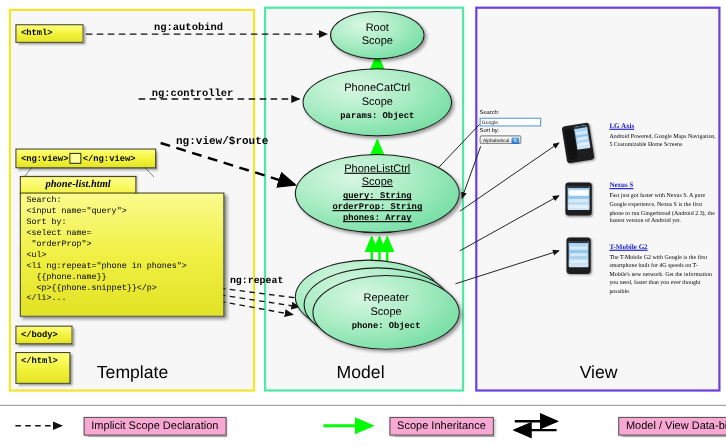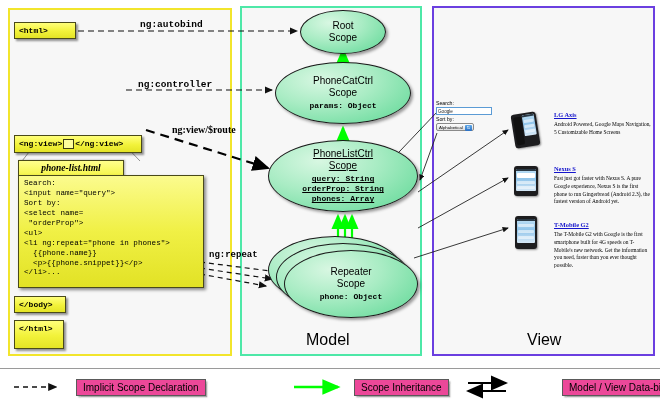--- a/index.html
+++ b/index.html
@@ -136,28 +136,28 @@
   .listing2{left:554px;top:165px;}
   .listing3{left:554px;top:221px;}
 
   
   .alabel{
     position:absolute;font-family:"Liberation Mono",monospace;
     font-weight:bold;color:#000;
   }
   .lab-autobind{left:140px;top:19px;font-size:9.5px;}
   .lab-controller{left:138px;top:79px;font-size:9.5px;}
-  .lab-ngview{left:172px;top:124px;font-size:10px;font-family:Liberation Serif, serif;}
+  .lab-ngview{left:160px;top:124px;font-size:10px;}
   .lab-repeat{left:209px;top:250px;font-size:9px;}
 
   
   .legend-sep{position:absolute;left:0;top:368px;width:660px;height:1px;background:#9a9a9a;}
   .legend-item{position:absolute;top:378px;height:18px;display:flex;align-items:center;}
   .legend-box{
-    box-sizing:border-box;border:1.4px solid #5a5a5a;background:#ec4899;
+    box-sizing:border-box;border:1.4px solid #5a5a5a;background:#f9a8d4;
     box-shadow:1.5px 1.5px 1.5px rgba(0,0,0,.35);
     font-family:"Liberation Sans",sans-serif;font-size:10px;color:#000;
     padding:2px 6px;white-space:nowrap;
   }
   .lg1{left:18px;}
   .lg2{left:298px;}
   .lg3{left:508px;}
   .lg-art{position:relative;margin-right:6px;}
 </style>
 </head>
@@ -316,20 +316,21 @@
   </div>
   <div class="listing listing2">
     <div class="list-title">Nexus S</div>
     <div class="list-desc">Fast just got faster with Nexus S. A pure Google experience, Nexus S is the first phone to run Gingerbread (Android 2.3), the fastest version of Android yet.</div>
   </div>
   <div class="listing listing3">
     <div class="list-title">T-Mobile G2</div>
     <div class="list-desc">The T-Mobile G2 with Google is the first smartphone built for 4G speeds on T-Mobile's new network. Get the information you need, faster than you ever thought possible.</div>
   </div>
 
+  <div class="panel-label lbl-template">Template</div>
   <div class="panel-label lbl-model">Model</div>
   <div class="panel-label lbl-view">View</div>
 
   <div class="legend-sep"></div>
   <div class="legend-item lg1">
     <div class="lg-art" style="width:52px;"></div>
     <div class="legend-box">Implicit Scope Declaration</div>
   </div>
   <div class="legend-item lg2">
     <div class="lg-art" style="width:50px;"></div>

